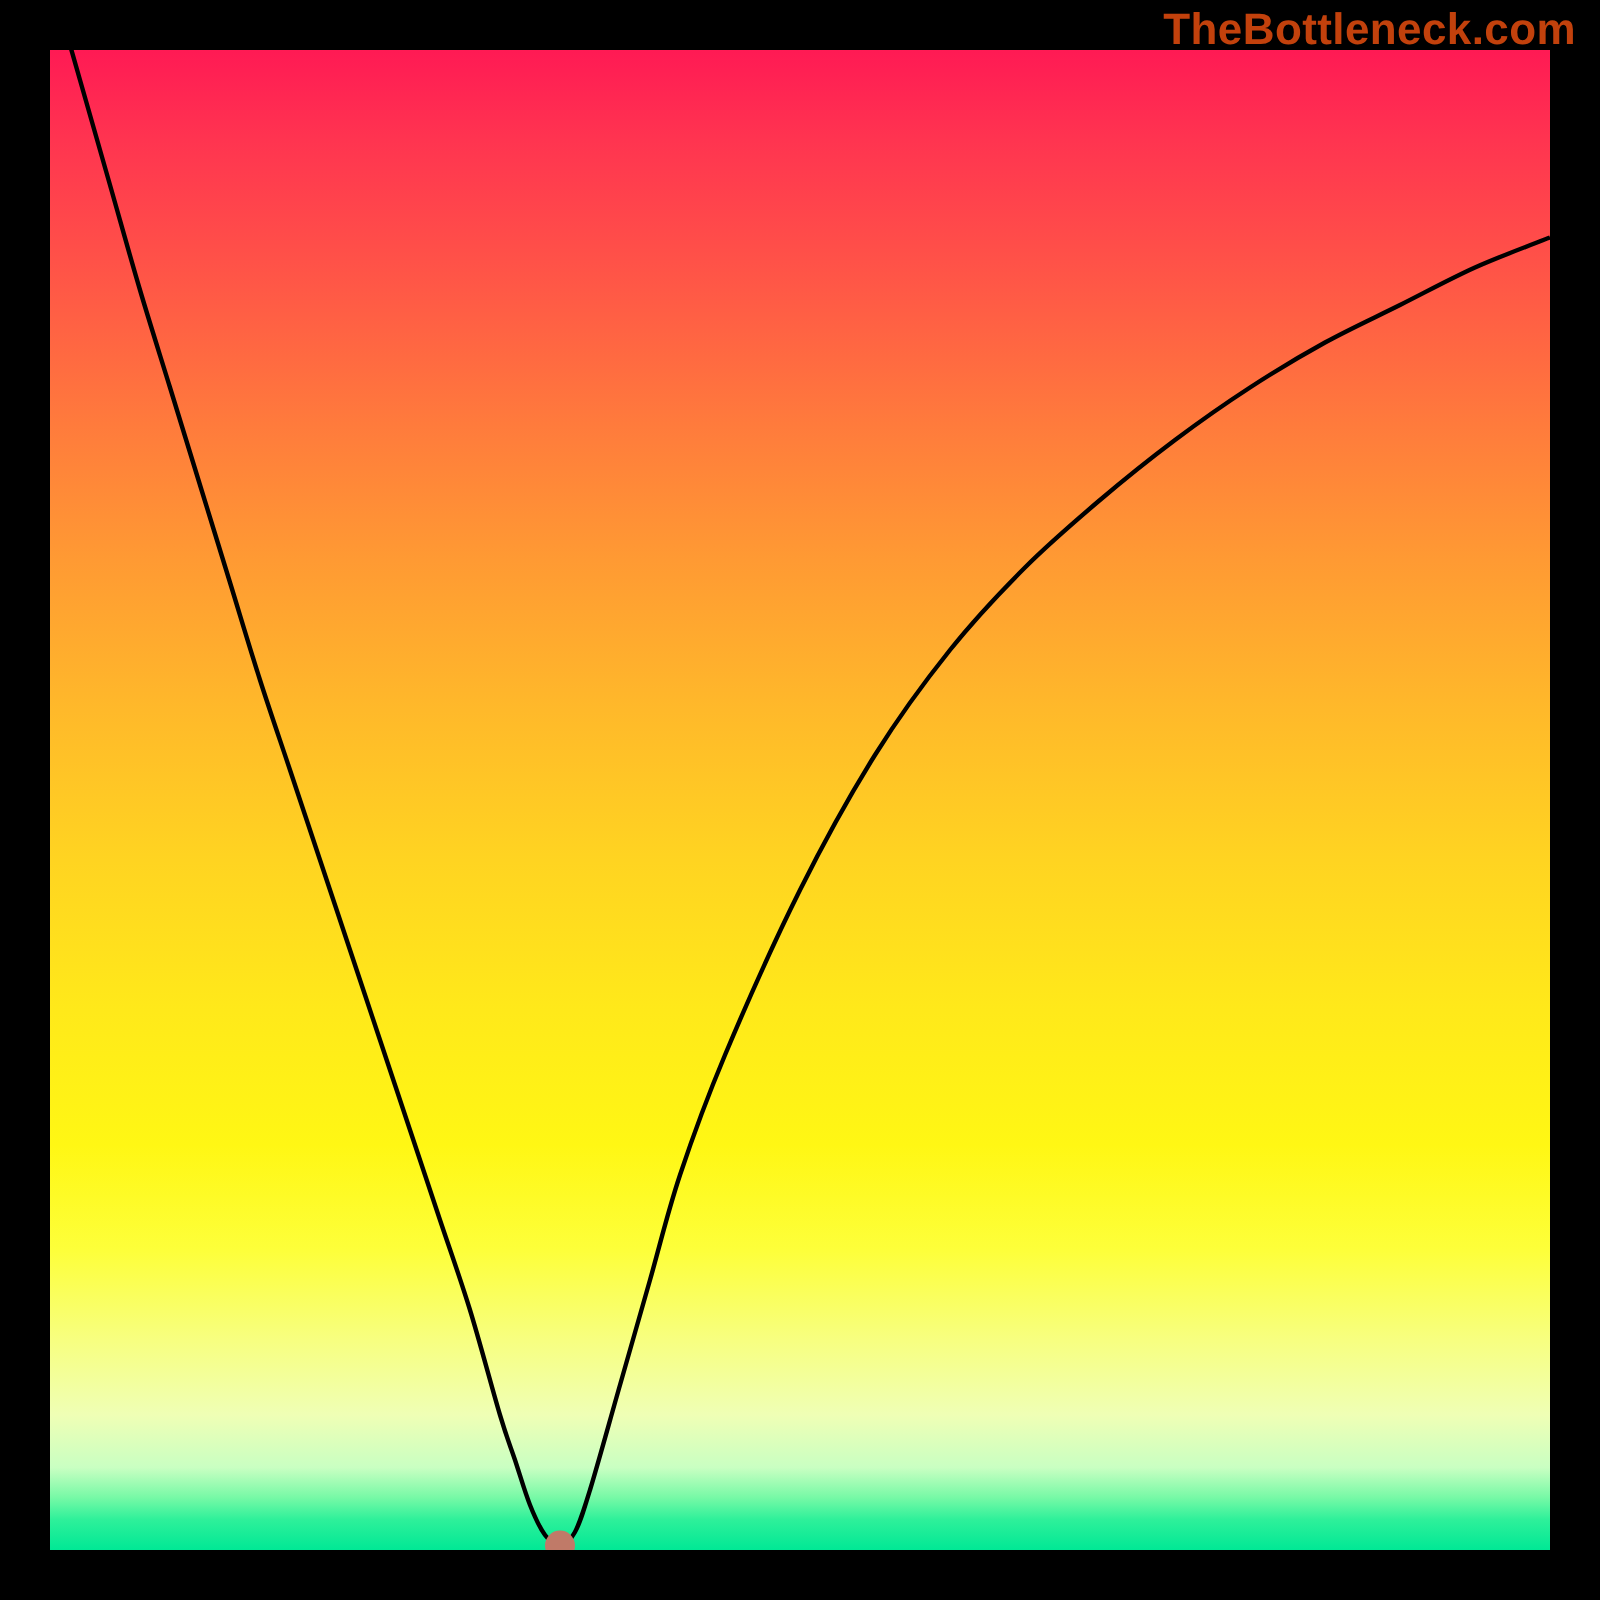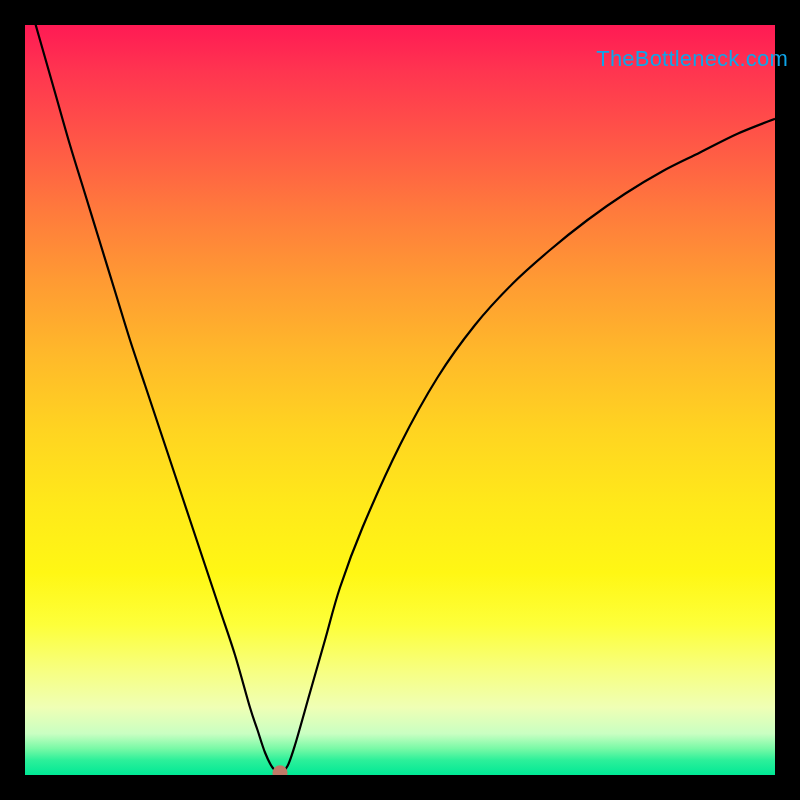--- a/index.html
+++ b/index.html
@@ -13,26 +13,25 @@
   .frame {
     position: relative;
     width: 800px;
     height: 800px;
     background: #000;
   }
   .watermark {
     position: absolute;
     top: 2px;
     right: 12px;
-    color: #0ea5e9;
+    color: #c2410c;
     font-size: 22px;
-    font-weight: 400;
+    font-weight: 700;
     letter-spacing: 0.2px;
     z-index: 10;
-    margin-top: 44px;
   }
   .plot-area {
     position: absolute;
     left: 25px;
     top: 25px;
     width: 750px;
     height: 750px;
     overflow: hidden;
   }
   .gradient-bg {

